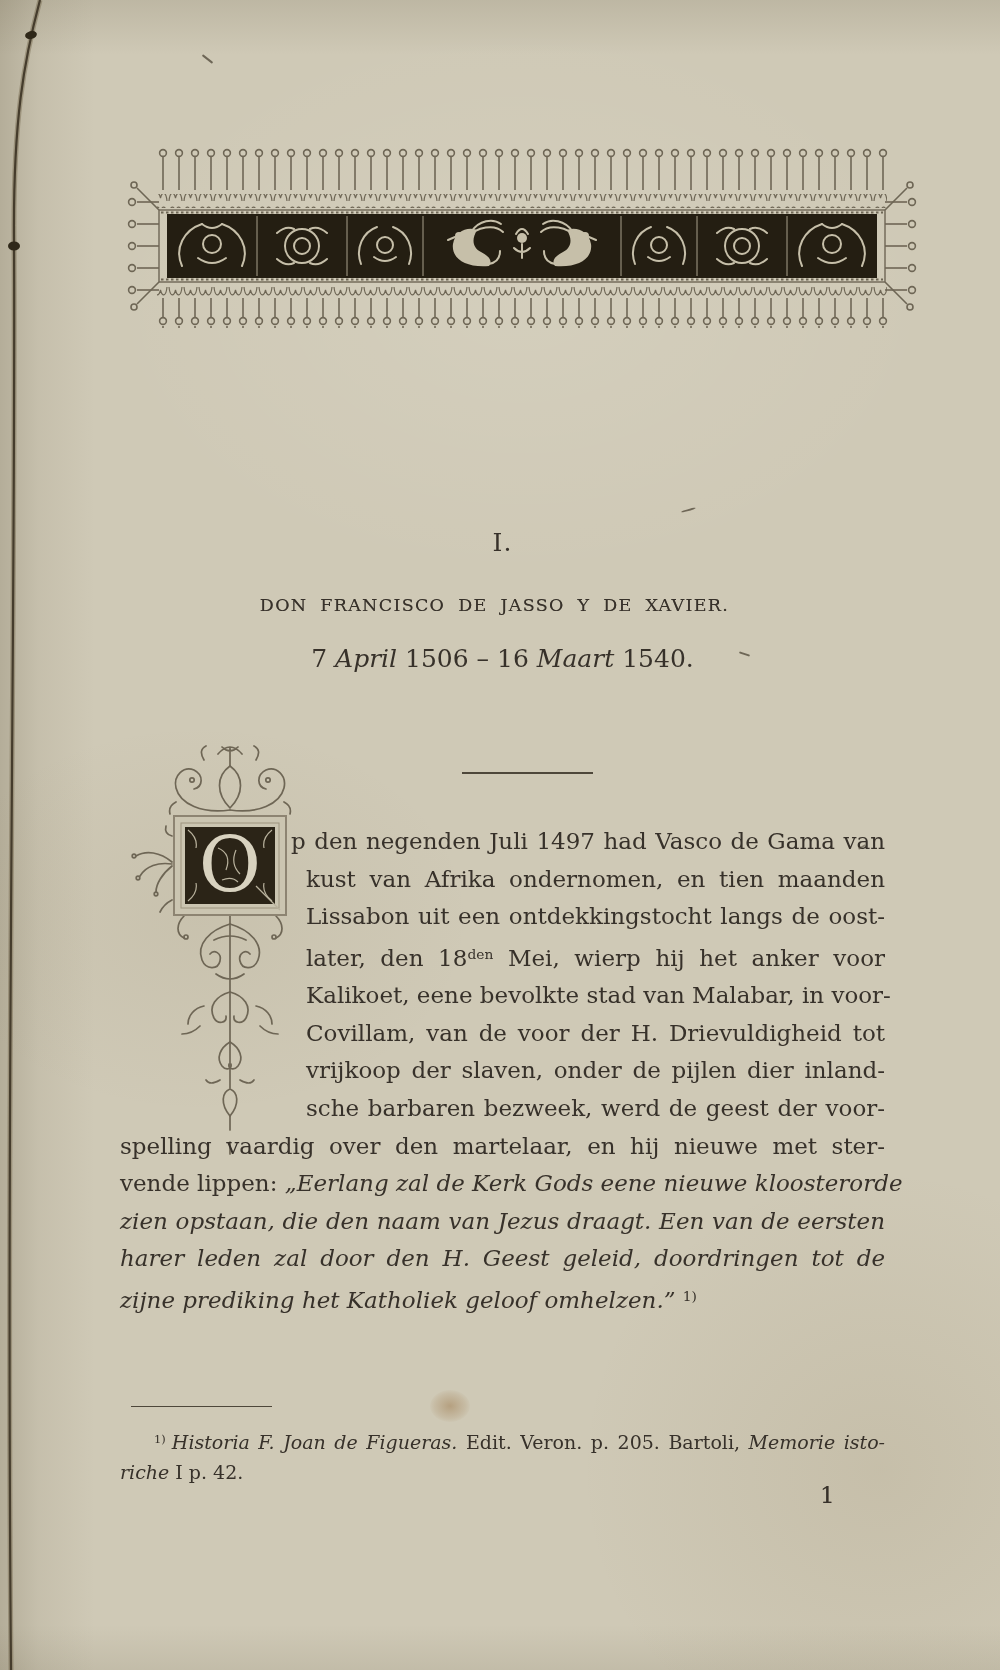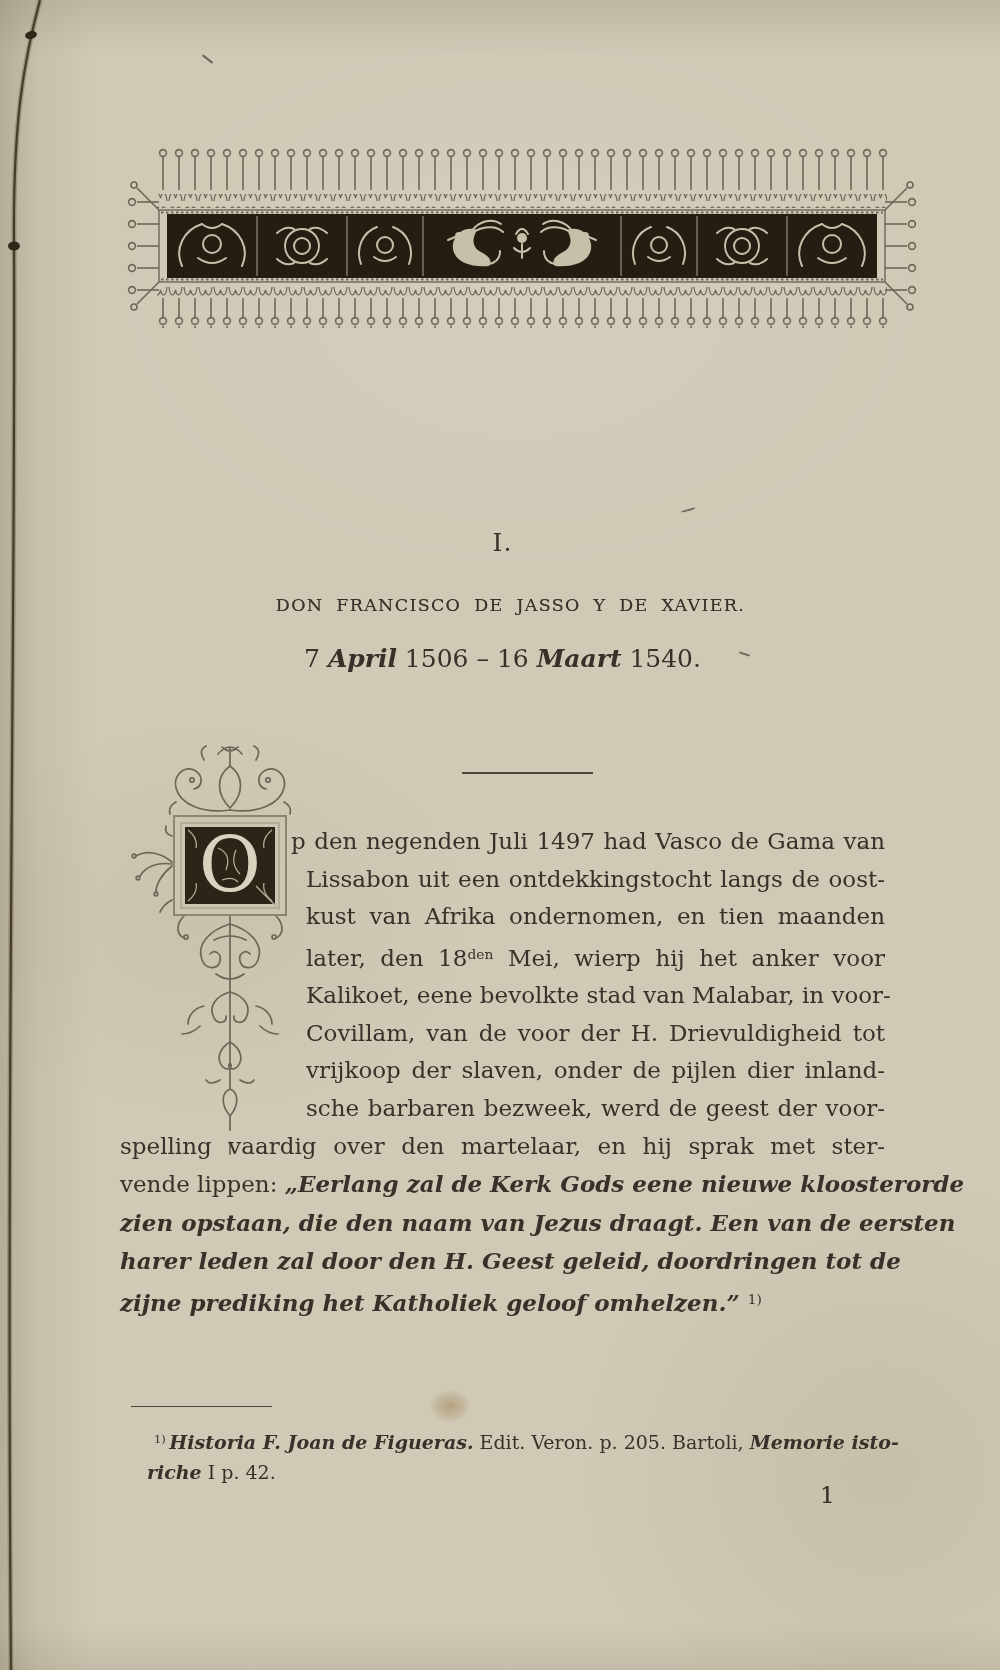--- a/index.html
+++ b/index.html
@@ -11,35 +11,35 @@
       radial-gradient(ellipse 420px 300px at 20% 55%, rgba(110,95,60,0.07), transparent 65%),
       linear-gradient(90deg, rgba(85,75,50,0.22) 0px, rgba(85,75,50,0.08) 38px, rgba(85,75,50,0.0) 95px),
       linear-gradient(180deg, rgba(85,75,50,0.14) 0px, rgba(85,75,50,0.0) 55px),
       linear-gradient(0deg, rgba(85,75,50,0.10) 0px, rgba(85,75,50,0.0) 45px),
       #cfc9b6;
     font-family:"DejaVu Serif","Liberation Serif",serif;
     color:#37312a;
   }
   .abs{position:absolute;}
   .chapter-number{left:120px; top:528px; width:765px; text-align:center; font-size:25px; letter-spacing:1px;}
-  .chapter-heading{left:128px; top:595px; width:765px; text-align:center; font-size:17.5px; letter-spacing:1.3px; word-spacing:6px; text-shadow:0 0 .5px rgba(55,49,42,.55);}
+  .chapter-heading{left:112px; top:595px; width:765px; text-align:center; font-size:17.5px; letter-spacing:1.3px; word-spacing:6px; text-shadow:0 0 .5px rgba(55,49,42,.55);}
   .date-range{left:120px; top:644px; width:765px; text-align:center; font-size:25px;}
   .rule{border:none; border-top:2px solid #4e473a; margin:0;}
   .heading-rule{left:462px; top:772px; width:131px;}
   .footnote-rule{left:131px; top:1406px; width:141px; border-top-width:1.5px;}
   .body-par{left:120px; top:823px; width:765px; font-size:23px;}
   .tline{line-height:37.6px; text-align:justify; text-align-last:justify; white-space:nowrap;}
   .tline.nojust{text-align-last:left;}
   .tline.indent{margin-left:186px;}
   .tline.first{margin-left:171px;}
   .footnote{left:120px; top:1424px; width:765px; font-size:19px;}
-  .fline{line-height:30px; text-align:justify; text-align-last:justify; white-space:nowrap;margin-left:27px;}
+  .fline{line-height:30px; text-align:justify; text-align-last:justify; white-space:nowrap;}
   .fline.nojust{text-align-last:left;}
   .fline.first{margin-left:34px;}
-  .i{font-style:italic;font-weight:bold;}
+  .i{font-style:italic;}
   .sup{font-size:60%; vertical-align:0.5em;}
   .page-number{left:820px; top:1482px; font-size:23px; text-shadow:0 0 .5px rgba(55,49,42,.6);}
   .stain1{left:430px; top:1390px; width:40px; height:32px; border-radius:50%;
     background:radial-gradient(ellipse at center, rgba(140,94,40,0.38), rgba(140,94,40,0.12) 55%, transparent 75%);}
   .mark{background:#554d3e; height:2px; border-radius:2px; opacity:.8;}
   .mark1{left:201px; top:58px; width:13px; transform:rotate(38deg);}
   .mark2{left:681px; top:509px; width:15px; transform:rotate(-14deg); border-radius:60% 40%;}
   .mark3{left:739px; top:653px; width:11px; transform:rotate(18deg);}
   .mark4{left:858px; top:846px; width:8px; transform:rotate(-30deg); opacity:.6;}
   svg{display:block;}
@@ -229,28 +229,28 @@
     <g stroke="#b9b29d" stroke-width="1.2" fill="none">
       <path d="M70,140 q10,8 8,18 M154,140 q-10,8 -8,18 M70,211 q10,-8 8,-18 M154,211 q-10,-8 -8,-18"></path>
       <path d="M100,158 q14,6 8,22 M118,160 q-6,14 4,24 M104,190 q10,-4 16,2"></path>
       <line x1="138" y1="196" x2="162" y2="220"></line>
     </g>
     <text x="112" y="201" text-anchor="middle" font-size="76" fill="#d8d2bf">O</text>
   </svg>
 
   <div class="abs body-par">
       <div class="tline indent first"><span>p den negenden Juli 1497 had Vasco de Gama van</span></div>
+      <div class="tline indent"><span>kust van Afrika ondernomen, en tien maanden</span></div>
       <div class="tline indent"><span>Lissabon uit een ontdekkingstocht langs de oost-</span></div>
-      <div class="tline indent"><span>kust van Afrika ondernomen, en tien maanden</span></div>
       <div class="tline indent"><span>later, den 18</span><span class="sup">den</span><span> Mei, wierp hij het anker voor</span></div>
       <div class="tline indent"><span>Kalikoet, eene bevolkte stad van Malabar, in voor-</span></div>
       <div class="tline indent"><span>Covillam, van de voor der H. Drievuldigheid tot</span></div>
       <div class="tline indent"><span>vrijkoop der slaven, onder de pijlen dier inland-</span></div>
       <div class="tline indent"><span>sche barbaren bezweek, werd de geest der voor-</span></div>
-      <div class="tline"><span>spelling vaardig over den martelaar, en hij sprak met ster-</span></div>
+      <div class="tline"><span>spelling vaardig over den martelaar, en hij nieuwe met ster-</span></div>
       <div class="tline"><span>vende lippen: </span><span class="i">„Eerlang zal de Kerk Gods eene nieuwe kloosterorde</span></div>
       <div class="tline"><span class="i">zien opstaan, die den naam van Jezus draagt. Een van de eersten</span></div>
       <div class="tline"><span class="i">harer leden zal door den H. Geest geleid, doordringen tot de</span></div>
       <div class="tline nojust"><span class="i">zijne prediking het Katholiek geloof omhelzen.” </span><span class="sup">1)</span></div>
     </div>
 
   <hr class="abs rule footnote-rule">
   <div class="abs footnote">
       <div class="fline first"><span class="sup">1) </span><span class="i">Historia F. Joan de Figueras.</span><span> Edit. Veron. p. 205. Bartoli, </span><span class="i">Memorie isto-</span></div>
       <div class="fline nojust"><span class="i">riche</span><span> I p. 42.</span></div>

